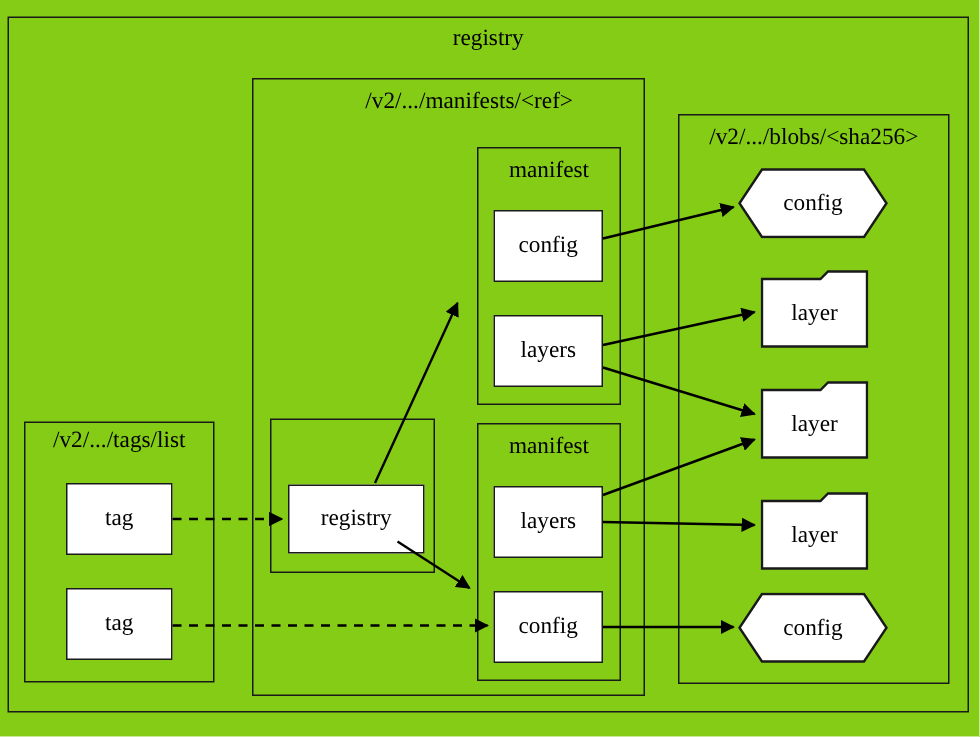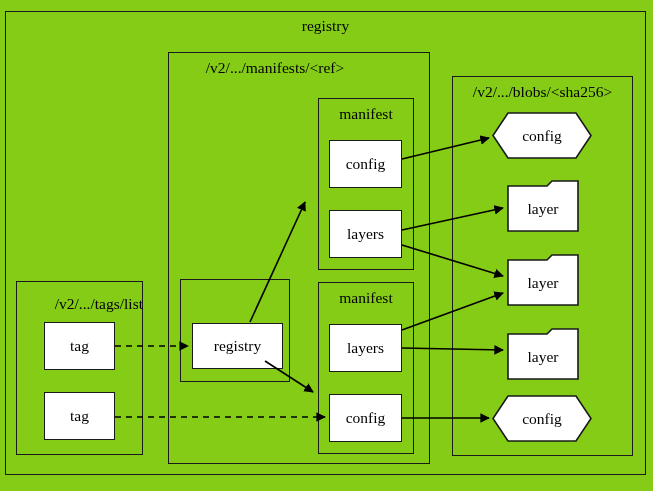--- a/index.html
+++ b/index.html
@@ -73,27 +73,27 @@
 </style>
 </head>
 <body>
 
 <div id="canvas">
 
   <div class="cluster" style="left:5px; top:11px; width:641px; height:464px;"></div>
   <div class="cluster-label" style="left:5px; width:641px; top:17px;">registry</div>
 
   <div class="cluster" style="left:168px; top:52px; width:262px; height:412px;"></div>
-  <div class="cluster-label" style="left:168px; width:214px; top:59px;">/v2/.../manifests/&lt;ref&gt;</div>
+  <div class="cluster-label" style="left:168px; width:214px; top:59px;text-align:right;">/v2/.../manifests/&lt;ref&gt;</div>
 
   <div class="cluster" style="left:452px; top:76px; width:181px; height:380px;"></div>
   <div class="cluster-label" style="left:452px; width:181px; top:83px;">/v2/.../blobs/&lt;sha256&gt;</div>
 
   <div class="cluster" style="left:16px; top:281px; width:127px; height:174px;"></div>
-  <div class="cluster-label" style="left:16px; width:127px; top:295px;text-align:right;">/v2/.../tags/list</div>
+  <div class="cluster-label" style="left:16px; width:127px; top:285px;">/v2/.../tags/list</div>
 
   <div class="cluster" style="left:180px; top:279px; width:110px; height:103px;"></div>
 
   <div class="cluster" style="left:318px; top:98px; width:96px; height:172px;"></div>
   <div class="cluster-label" style="left:318px; width:96px; top:105px;">manifest</div>
 
   <div class="cluster" style="left:318px; top:282px; width:96px; height:172px;"></div>
   <div class="cluster-label" style="left:318px; width:96px; top:289px;">manifest</div>
 
   <div class="node" style="left:44px; top:322px; width:71px; height:48px;">tag</div>

